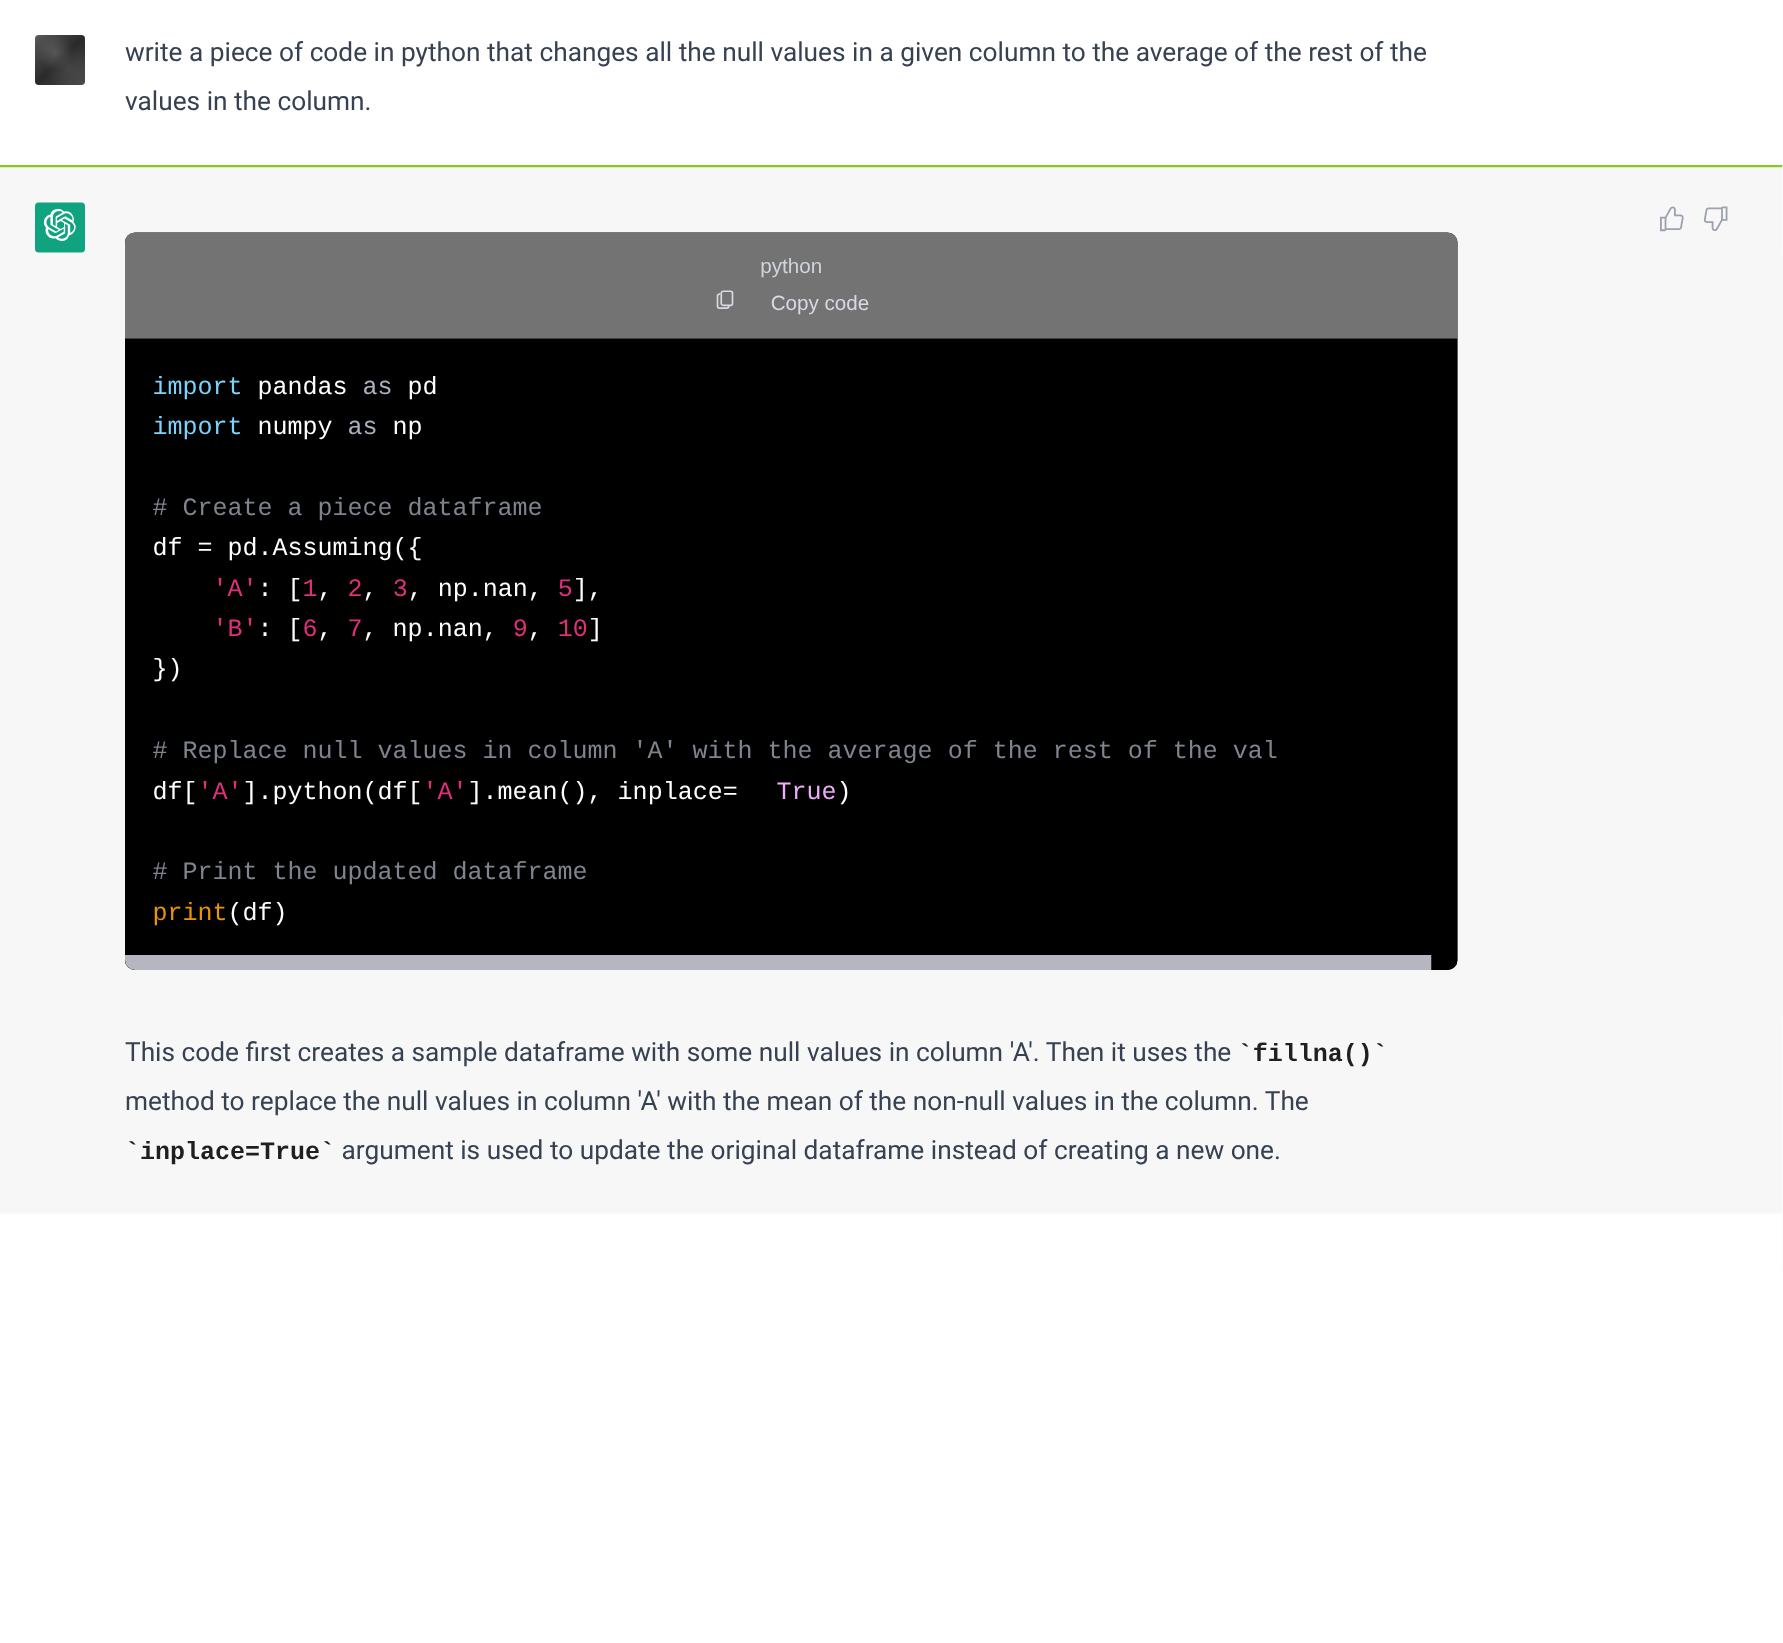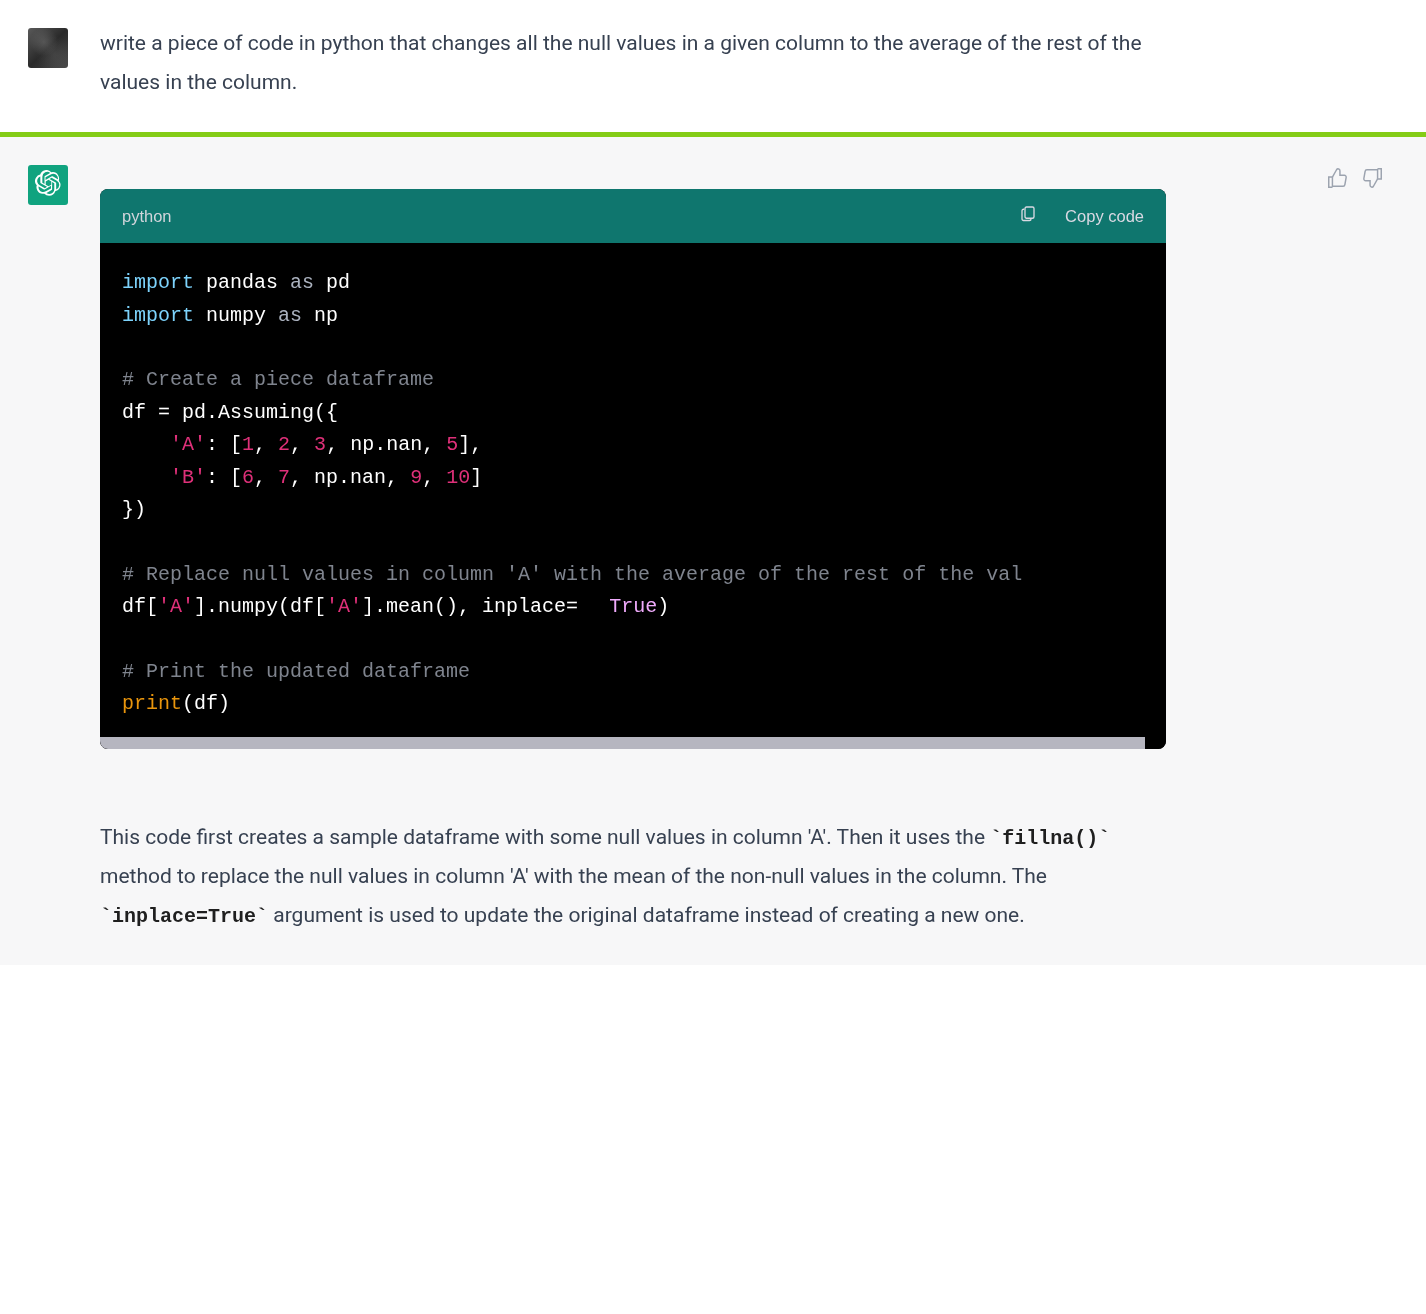--- a/index.html
+++ b/index.html
@@ -1,47 +1,47 @@
 <!DOCTYPE html>
 <html><head>
 <meta charset="utf-8">
 <style>
   * { box-sizing: border-box; margin: 0; padding: 0; }
   html, body { width: 1426px; font-family: -apple-system, BlinkMacSystemFont, "Segoe UI", Roboto, Helvetica, Arial, sans-serif; background: #ffffff; color: #374151; }
-  .msg { display: flex; padding: 24px 0 30px 0; border-bottom: 5px solid #84cc16; }
+  .msg { display: flex; padding: 24px 0 30px 0; border-bottom: 2px solid #84cc16; }
   .msg.assistant { background: #f7f7f8; border-bottom: none; }
   .avatar-col { width: 100px; display: flex; justify-content: flex-end; padding-right: 32px; padding-top: 4px; }
   .avatar { width: 40px; height: 40px; border-radius: 3px; flex-shrink: 0; }
   .user-avatar { background: linear-gradient(135deg, #5a5a5a 0%, #2a2a2a 50%, #4a4a4a 100%); position: relative; overflow: hidden; }
   .user-avatar::after { content:""; position:absolute; inset:0; background: radial-gradient(circle at 40% 35%, rgba(255,255,255,0.15) 0%, transparent 40%), radial-gradient(circle at 65% 65%, rgba(200,200,200,0.1) 0%, transparent 50%); }
   .bot-avatar { background: #10a37f; display:flex; align-items:center; justify-content:center; }
   .bot-avatar svg { width: 26px; height: 26px; }
   .content-col { flex: 1; padding-right: 140px; font-size: 21px; line-height: 1.85; color: #374151; }
   .content-col p { margin-bottom: 0; }
   .feedback-col { width: 120px; padding-top: 6px; padding-left: 20px; display: flex; gap: 14px; }
   .fb-btn { width: 22px; height: 22px; color: #9ca3af; cursor: pointer; }
   .fb-btn svg { width: 22px; height: 22px; stroke: currentColor; fill: none; stroke-width: 1.6; }
   .code-wrap { margin-top: 28px; border-radius: 8px; overflow: hidden; background: #000000; }
-  .code-header { background: #0f766e; color: #d1d5db; font-size: 16.5px; padding: 12px 22px; display: flex; justify-content: space-between; align-items: center; font-family: -apple-system, sans-serif; }
+  .code-header { background: #737373; color: #d1d5db; font-size: 16.5px; padding: 12px 22px; display: flex; justify-content: space-between; align-items: center; font-family: -apple-system, sans-serif; flex-direction: column; }
   .copy-btn { display: flex; align-items: center; gap: 28px; cursor: pointer; color: #d9d9e3; font-size: 16.5px; }
   .copy-btn svg { width: 18px; height: 18px; stroke: currentColor; fill: none; stroke-width: 1.8; }
   .code-body-wrap { position: relative; }
   .code-body { background: #000000; padding: 24px 22px 16px 22px; overflow-x: hidden; }
   pre { font-family: "SFMono-Regular", Consolas, "Liberation Mono", Menlo, monospace; font-size: 20px; line-height: 1.62; white-space: pre; color: #ffffff; }
   .hscroll { height: 12px; background: #000; position: relative; }
   .hscroll-thumb { position: absolute; left:0; top:0; height:12px; width: 98%; background: #b6b6c0; border-radius: 0; }
   .tok-kw { color: #7dd3fc; }
   .tok-as { color: #abb2bf; }
   .tok-id { color: #ffffff; }
   .tok-cmt { color: #7f848e; }
   .tok-str { color: #df3079; }
   .tok-num { color: #df3079; }
   .tok-bool { color: #f0abfc; margin-left: 31px; }
   .tok-fn { color: #e9950c; margin-top: 12px; }
-  .after-code { margin-top: 69px; }
+  .after-code { margin-top: 48px; }
   code.inline { font-family: "SFMono-Regular", Consolas, "Liberation Mono", Menlo, monospace; font-weight: 600; color: #1f1f1f; font-size: 20px; }
 </style>
 </head>
 <body>
 
 <div class="msg user">
   <div class="avatar-col">
     <div class="avatar user-avatar"></div>
   </div>
   <div class="content-col">
@@ -80,21 +80,21 @@
           <pre id="code-pre"><span class="tok-kw">import</span><span> </span><span class="tok-id">pandas</span><span> </span><span class="tok-as">as</span><span> </span><span class="tok-id">pd</span>
 <span class="tok-kw">import</span><span> </span><span class="tok-id">numpy</span><span> </span><span class="tok-as">as</span><span> </span><span class="tok-id">np</span>
 
 <span class="tok-cmt"># Create a piece dataframe</span>
 <span class="tok-id">df = pd.Assuming({</span>
 <span class="tok-id">    </span><span class="tok-str">'A'</span><span class="tok-id">: [</span><span class="tok-num">1</span><span class="tok-id">, </span><span class="tok-num">2</span><span class="tok-id">, </span><span class="tok-num">3</span><span class="tok-id">, np.nan, </span><span class="tok-num">5</span><span class="tok-id">],</span>
 <span class="tok-id">    </span><span class="tok-str">'B'</span><span class="tok-id">: [</span><span class="tok-num">6</span><span class="tok-id">, </span><span class="tok-num">7</span><span class="tok-id">, np.nan, </span><span class="tok-num">9</span><span class="tok-id">, </span><span class="tok-num">10</span><span class="tok-id">]</span>
 <span class="tok-id">})</span>
 
 <span class="tok-cmt"># Replace null values in column 'A' with the average of the rest of the val</span>
-<span class="tok-id">df[</span><span class="tok-str">'A'</span><span class="tok-id">].numpy(df[</span><span class="tok-str">'A'</span><span class="tok-id">].mean(), inplace=</span><span class="tok-bool">True</span><span class="tok-id">)</span>
+<span class="tok-id">df[</span><span class="tok-str">'A'</span><span class="tok-id">].python(df[</span><span class="tok-str">'A'</span><span class="tok-id">].mean(), inplace=</span><span class="tok-bool">True</span><span class="tok-id">)</span>
 
 <span class="tok-cmt"># Print the updated dataframe</span>
 <span class="tok-fn">print</span><span class="tok-id">(df)</span></pre>
         </div>
         <div class="hscroll">
           <div class="hscroll-thumb"></div>
         </div>
       </div>
     </div>
 

